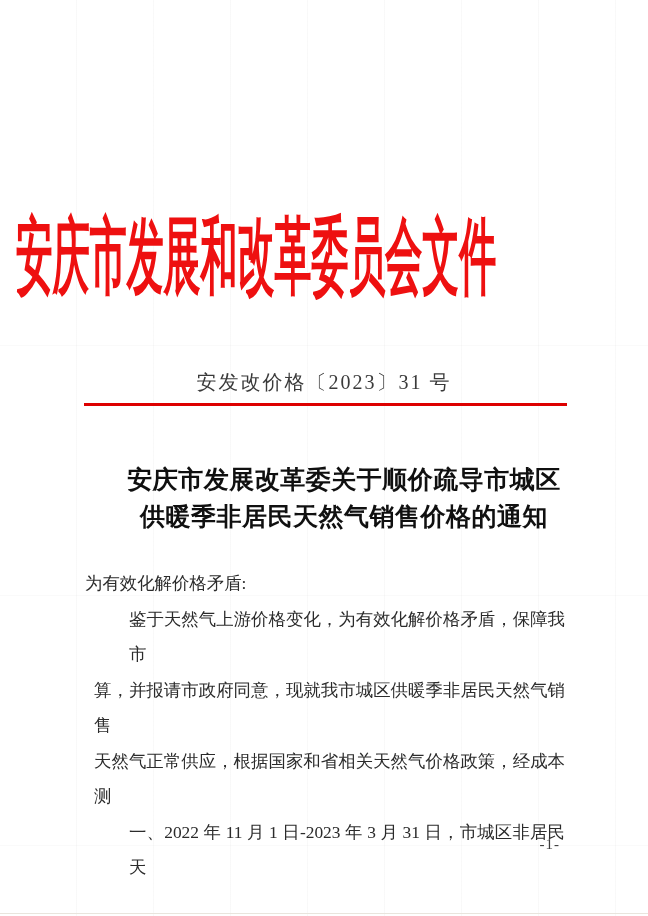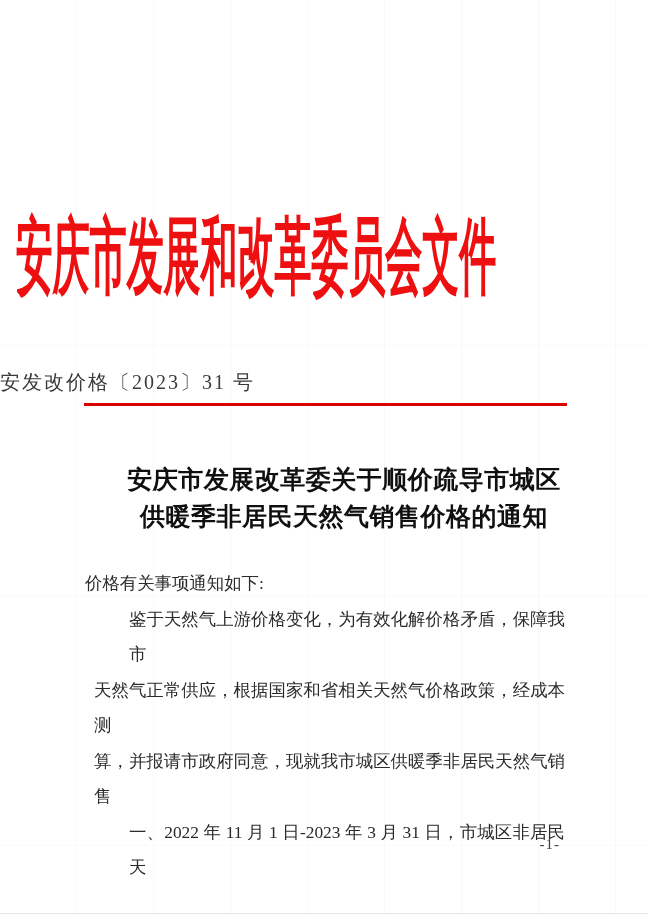--- a/index.html
+++ b/index.html
@@ -50,20 +50,21 @@
     letter-spacing: 0;
     transform: scaleX(0.44);
     transform-origin: center;
     line-height: 1;
   }
   .doc-number {
     position: absolute;
     top: 369px;
     left: 0;
     width: 648px;
+    text-align: center;
     font-size: 20px;
     letter-spacing: 2px;
     color: #3a3a3a;
     white-space: nowrap;
   }
   .red-rule {
     position: absolute;
     top: 403px;
     left: 84px;
     width: 483px;
@@ -133,24 +134,24 @@
   <div class="doc-number">安发改价格〔2023〕31 号</div>
 
   <div class="red-rule"></div>
 
   <div class="doc-title">
     <div>安庆市发展改革委关于顺价疏导市城区</div>
     <div>供暖季非居民天然气销售价格的通知</div>
   </div>
 
   <div class="doc-body">
-    <div class="bl">价格有关事项通知如下:</div>
+    <div class="bl">为有效化解价格矛盾:</div>
     <div class="bl indent fill">鉴于天然气上游价格变化，为有效化解价格矛盾，保障我市</div>
+    <div class="bl fill">算，并报请市政府同意，现就我市城区供暖季非居民天然气销售</div>
     <div class="bl fill">天然气正常供应，根据国家和省相关天然气价格政策，经成本测</div>
-    <div class="bl fill">算，并报请市政府同意，现就我市城区供暖季非居民天然气销售</div>
     <div class="bl indent fill">一、2022 年 11 月 1 日-2023 年 3 月 31 日，市城区非居民天</div>
 
   </div>
 
   <div class="page-num">-1-</div>
 
   <div class="bottom-edge"></div>
 
 </div>
 

